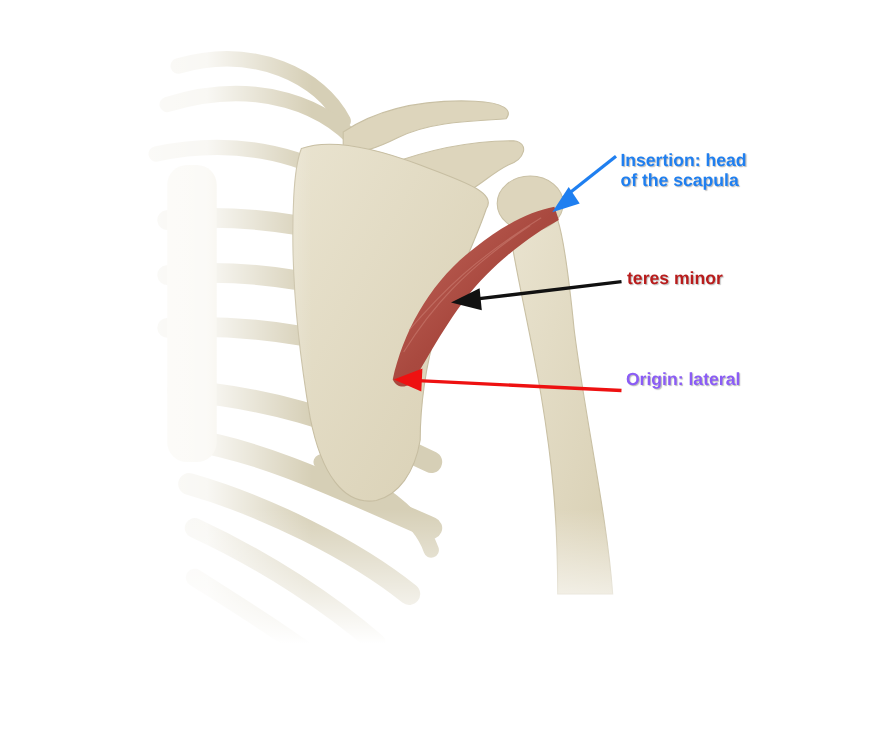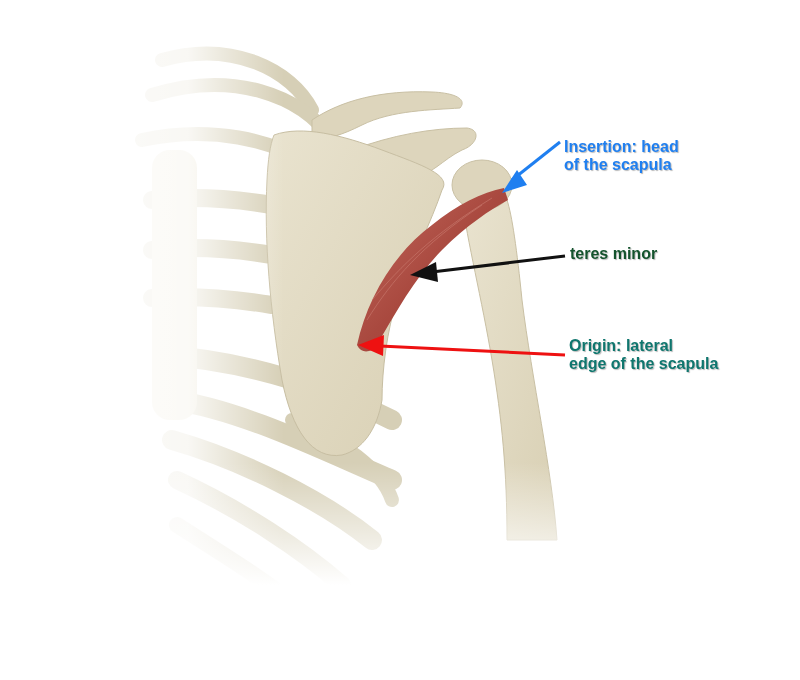--- a/index.html
+++ b/index.html
@@ -14,22 +14,22 @@
     .label {
       position: absolute;
       font-weight: bold;
       font-size: 16px;
       line-height: 18px;
       text-shadow: 1px 1px 1px rgba(0,0,0,0.28), 0 0 2px rgba(255,255,255,0.9);
       white-space: nowrap;
     }
     .label span { display: block; }
     .lbl-insertion { left: 552px; top: 138px; color: #1f7ff0; }
-    .lbl-muscle { left: 558px; top: 245px; color: #14532d; }
-    .lbl-origin { left: 557px; top: 337px; color: #0f766e; }
+    .lbl-muscle { left: 558px; top: 245px; color: #b91c1c; }
+    .lbl-origin { left: 557px; top: 337px; color: #8b5cf6; }
   </style>
 </head>
 <body>
 
 <div class="stage">
   <svg width="800" height="680" viewBox="0 0 800 680">
     <defs>
       <linearGradient id="fadeLeft" x1="0" x2="1" y1="0" y2="0">
         <stop offset="0" stop-color="#ffffff" stop-opacity="1"></stop>
         <stop offset="0.22" stop-color="#ffffff" stop-opacity="0.85"></stop>
@@ -103,15 +103,14 @@
 
   <div class="label lbl-insertion">
     <span>Insertion: head</span>
     <span>of the scapula</span>
   </div>
   <div class="label lbl-muscle">
     <span>teres minor</span>
   </div>
   <div class="label lbl-origin">
     <span>Origin: lateral</span>
-    <span>edge of the scapula</span>
   </div>
 </div>
 
 </body></html>

